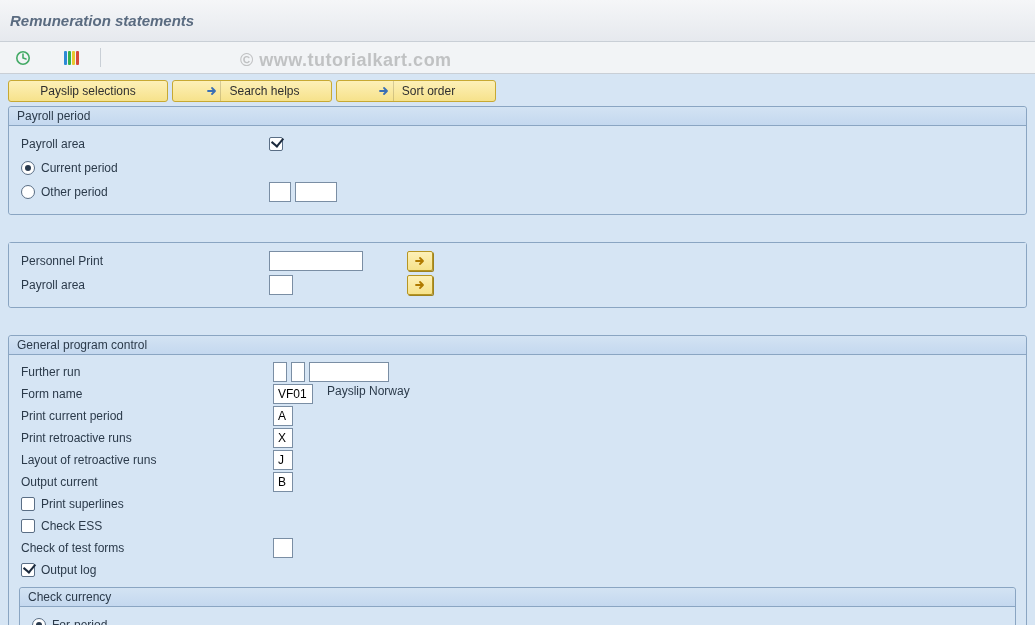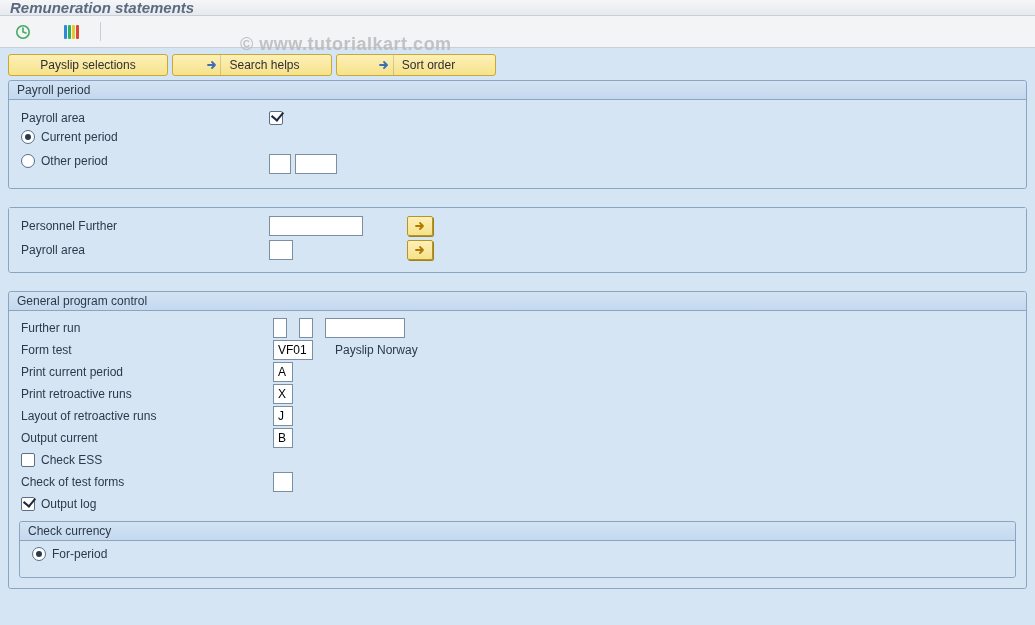--- a/index.html
+++ b/index.html
@@ -22,21 +22,21 @@
     width: 1035px; height: 625px;
     font-family: Arial, Helvetica, sans-serif;
     font-size: 12px;
     color: var(--sap-text);
     background: var(--sap-blue-bg);
     overflow: hidden;
   }
   .root { width: 1035px; height: 625px; position: relative; background: var(--sap-blue-bg); }
   .titlebar {
     background: linear-gradient(#f5f6f8, #e6e9ee);
-    height: 16px;
+    height: 42px;
     border-bottom: 1px solid var(--sap-divider);
     display: flex; align-items: center;
     padding: 0 10px;
   }
   .titlebar .txt {
     font-size: 15px; font-weight: bold; font-style: italic;
     color: var(--sap-title);
   }
   .toolbar2 {
     background: var(--toolbar-bg);
@@ -49,21 +49,21 @@
   .tb-icon { width: 18px; height: 18px; display: inline-flex; align-items: center; justify-content: center; }
   .clock-icon { position: relative; }
   .clock-icon .svg { width: 16px; height: 16px; }
   .settings-icon .bars { display:flex; gap:1px; }
   .settings-icon .bar { width:3px; height:14px; border-radius:1px; }
   .b1 { background:#2d8ad6; } .b2 { background:#34b14d; } .b3 { background:#e7c72e; } .b4 { background:#d6483b; }
   .toolbar-div { position:absolute; left:100px; top:6px; bottom:6px; width:1px; background: var(--sap-divider); }
 
   .watermark {
     position: absolute;
-    left: 240px; top: 34px;
+    left: 240px; top: 50px;
     font-size: 18px; font-weight: bold;
     color: rgba(183,184,186,0.85);
     pointer-events: none;
     user-select: none;
     letter-spacing: 0.5px;
     z-index: 50;
   }
 
   .content { padding: 6px 8px 8px 8px; }
 
@@ -79,35 +79,35 @@
     cursor: pointer;
   }
   .sap-btn.wide { min-width: 160px; }
   .sap-btn .arrow-slot { width:18px; display:flex; align-items:center; justify-content:center; margin-right:8px; border-right:1px solid rgba(0,0,0,0.15); height:100%; }
   .sap-btn.with-arrow { padding-left: 9px; }
   .arrow-svg { width:14px; height:14px; }
 
   .groupbox {
     border: 1px solid var(--sap-group-border);
     border-radius: 3px;
-    margin-bottom: 18px;
+    margin-bottom: 27px;
     background: var(--sap-panel-bg);
   }
   .groupbox > .gtitle {
     background: linear-gradient(#d3e3f3, #c4d8ef);
     border-bottom: 1px solid var(--sap-group-border);
     padding: 2px 8px;
     font-size: 12px;
     border-top-left-radius: 3px; border-top-right-radius: 3px;
   }
   .groupbox > .gbody { padding: 6px 10px 10px 10px; background: var(--sap-blue-bg); border-bottom-left-radius:3px; border-bottom-right-radius:3px; }
 
   .form-row { display:flex; align-items: center; min-height: 24px; }
   .form-row .lbl { width: 250px; padding-left: 2px; }
-  .form-row .ctl { display:flex; align-items:center; gap:12px; }
+  .form-row .ctl { display:flex; gap:4px; }
 
   input[type="text"].sap-in {
     height: 20px;
     border: 1px solid var(--sap-input-border);
     background: #fff;
     padding: 0 4px;
     font-size: 12px;
   }
   .w-payroll { width: 24px; }
   .w-xs { width: 22px; }
@@ -121,21 +121,21 @@
   .radio, .chk {
     appearance:none; -webkit-appearance:none;
     width:14px; height:14px; border:1px solid #5a6e85; background:#fff;
     margin:0 6px 0 0; position:relative; cursor:pointer;
   }
   .radio { border-radius:50%; }
   .radio:checked::after { content:""; position:absolute; left:3px; top:3px; width:6px; height:6px; border-radius:50%; background:#2a3a4d; }
   .chk { border-radius:2px; }
   .chk:checked::after { content:""; position:absolute; left:2px; top:-1px; width:9px; height:6px; border-left:2px solid #1b2a3d; border-bottom:2px solid #1b2a3d; transform: rotate(-50deg); }
 
-  .radio-row { display:flex; align-items:flex-start; min-height:24px; padding-left:2px; }
+  .radio-row { display:flex; align-items:center; min-height:24px; padding-left:2px; }
   .radio-row label, .chk-row label { display:flex; align-items:center; cursor:pointer; }
   .spacer-right { position: relative; }
 
   .sel-group .form-row .ctl { position: relative; }
   .extend-btn {
     width: 26px; height: 20px;
     background: linear-gradient(#fdf0b8, var(--sap-yellow));
     border:1px solid #b69523; border-radius:2px;
     display:inline-flex; align-items:center; justify-content:center;
     box-shadow: 1px 1px 0 #9d8220;
@@ -241,21 +241,21 @@
           <input type="text" class="sap-in w-xs" value="" style="">
           <input type="text" class="sap-in w-sm" value="" style="">
         </span>
       </div>
     </div>
   </div>
 
   <div class="groupbox sel-group">
     <div class="gbody" style="position:relative;">
       <div class="form-row" style="position:relative;">
-        <span class="lbl">Personnel Further</span>
+        <span class="lbl">Personnel Print</span>
         <span class="ctl">
           <input type="text" class="sap-in w-pn" value="" style="">
         </span>
         <span class="ext-col">
           <span class="extend-btn">
             <svg viewBox="0 0 14 14">
                   <path d="M3 7 H9 M7 4 L10 7 L7 10" stroke="#b07a00" stroke-width="1.8" fill="none" stroke-linecap="round" stroke-linejoin="round"></path>
                 </svg>
           </span>
         </span>
@@ -281,21 +281,21 @@
     <div class="gbody">
       <div class="form-row">
         <span class="lbl">Further run</span>
         <span class="ctl">
           <input type="text" class="sap-in w-tiny" value="" style="">
           <input type="text" class="sap-in w-tiny" value="" style="">
           <input type="text" class="sap-in w-after" value="" style="">
         </span>
       </div>
       <div class="form-row">
-        <span class="lbl">Form test</span>
+        <span class="lbl">Form name</span>
         <span class="ctl">
           <input type="text" class="sap-in w-form" value="VF01" style="">
           <span class="form-txt">Payslip Norway</span>
         </span>
       </div>
       <div class="form-row">
         <span class="lbl">Print current period</span>
         <span class="ctl">
               <input type="text" class="sap-in w-one" value="A" style="">
             </span>
@@ -310,20 +310,26 @@
         <span class="lbl">Layout of retroactive runs</span>
         <span class="ctl">
               <input type="text" class="sap-in w-one" value="J" style="">
             </span>
       </div>
       <div class="form-row">
         <span class="lbl">Output current</span>
         <span class="ctl">
               <input type="text" class="sap-in w-one" value="B" style="">
             </span>
+      </div>
+      <div class="chk-row">
+        <label>
+          <input type="checkbox" class="chk" id="chk-sl" style="">
+          <span>Print superlines</span>
+        </label>
       </div>
       <div class="chk-row">
         <label>
           <input type="checkbox" class="chk" id="chk-ess" style="">
           <span>Check ESS</span>
         </label>
       </div>
       <div class="form-row">
         <span class="lbl">Check of test forms</span>
         <span class="ctl">

